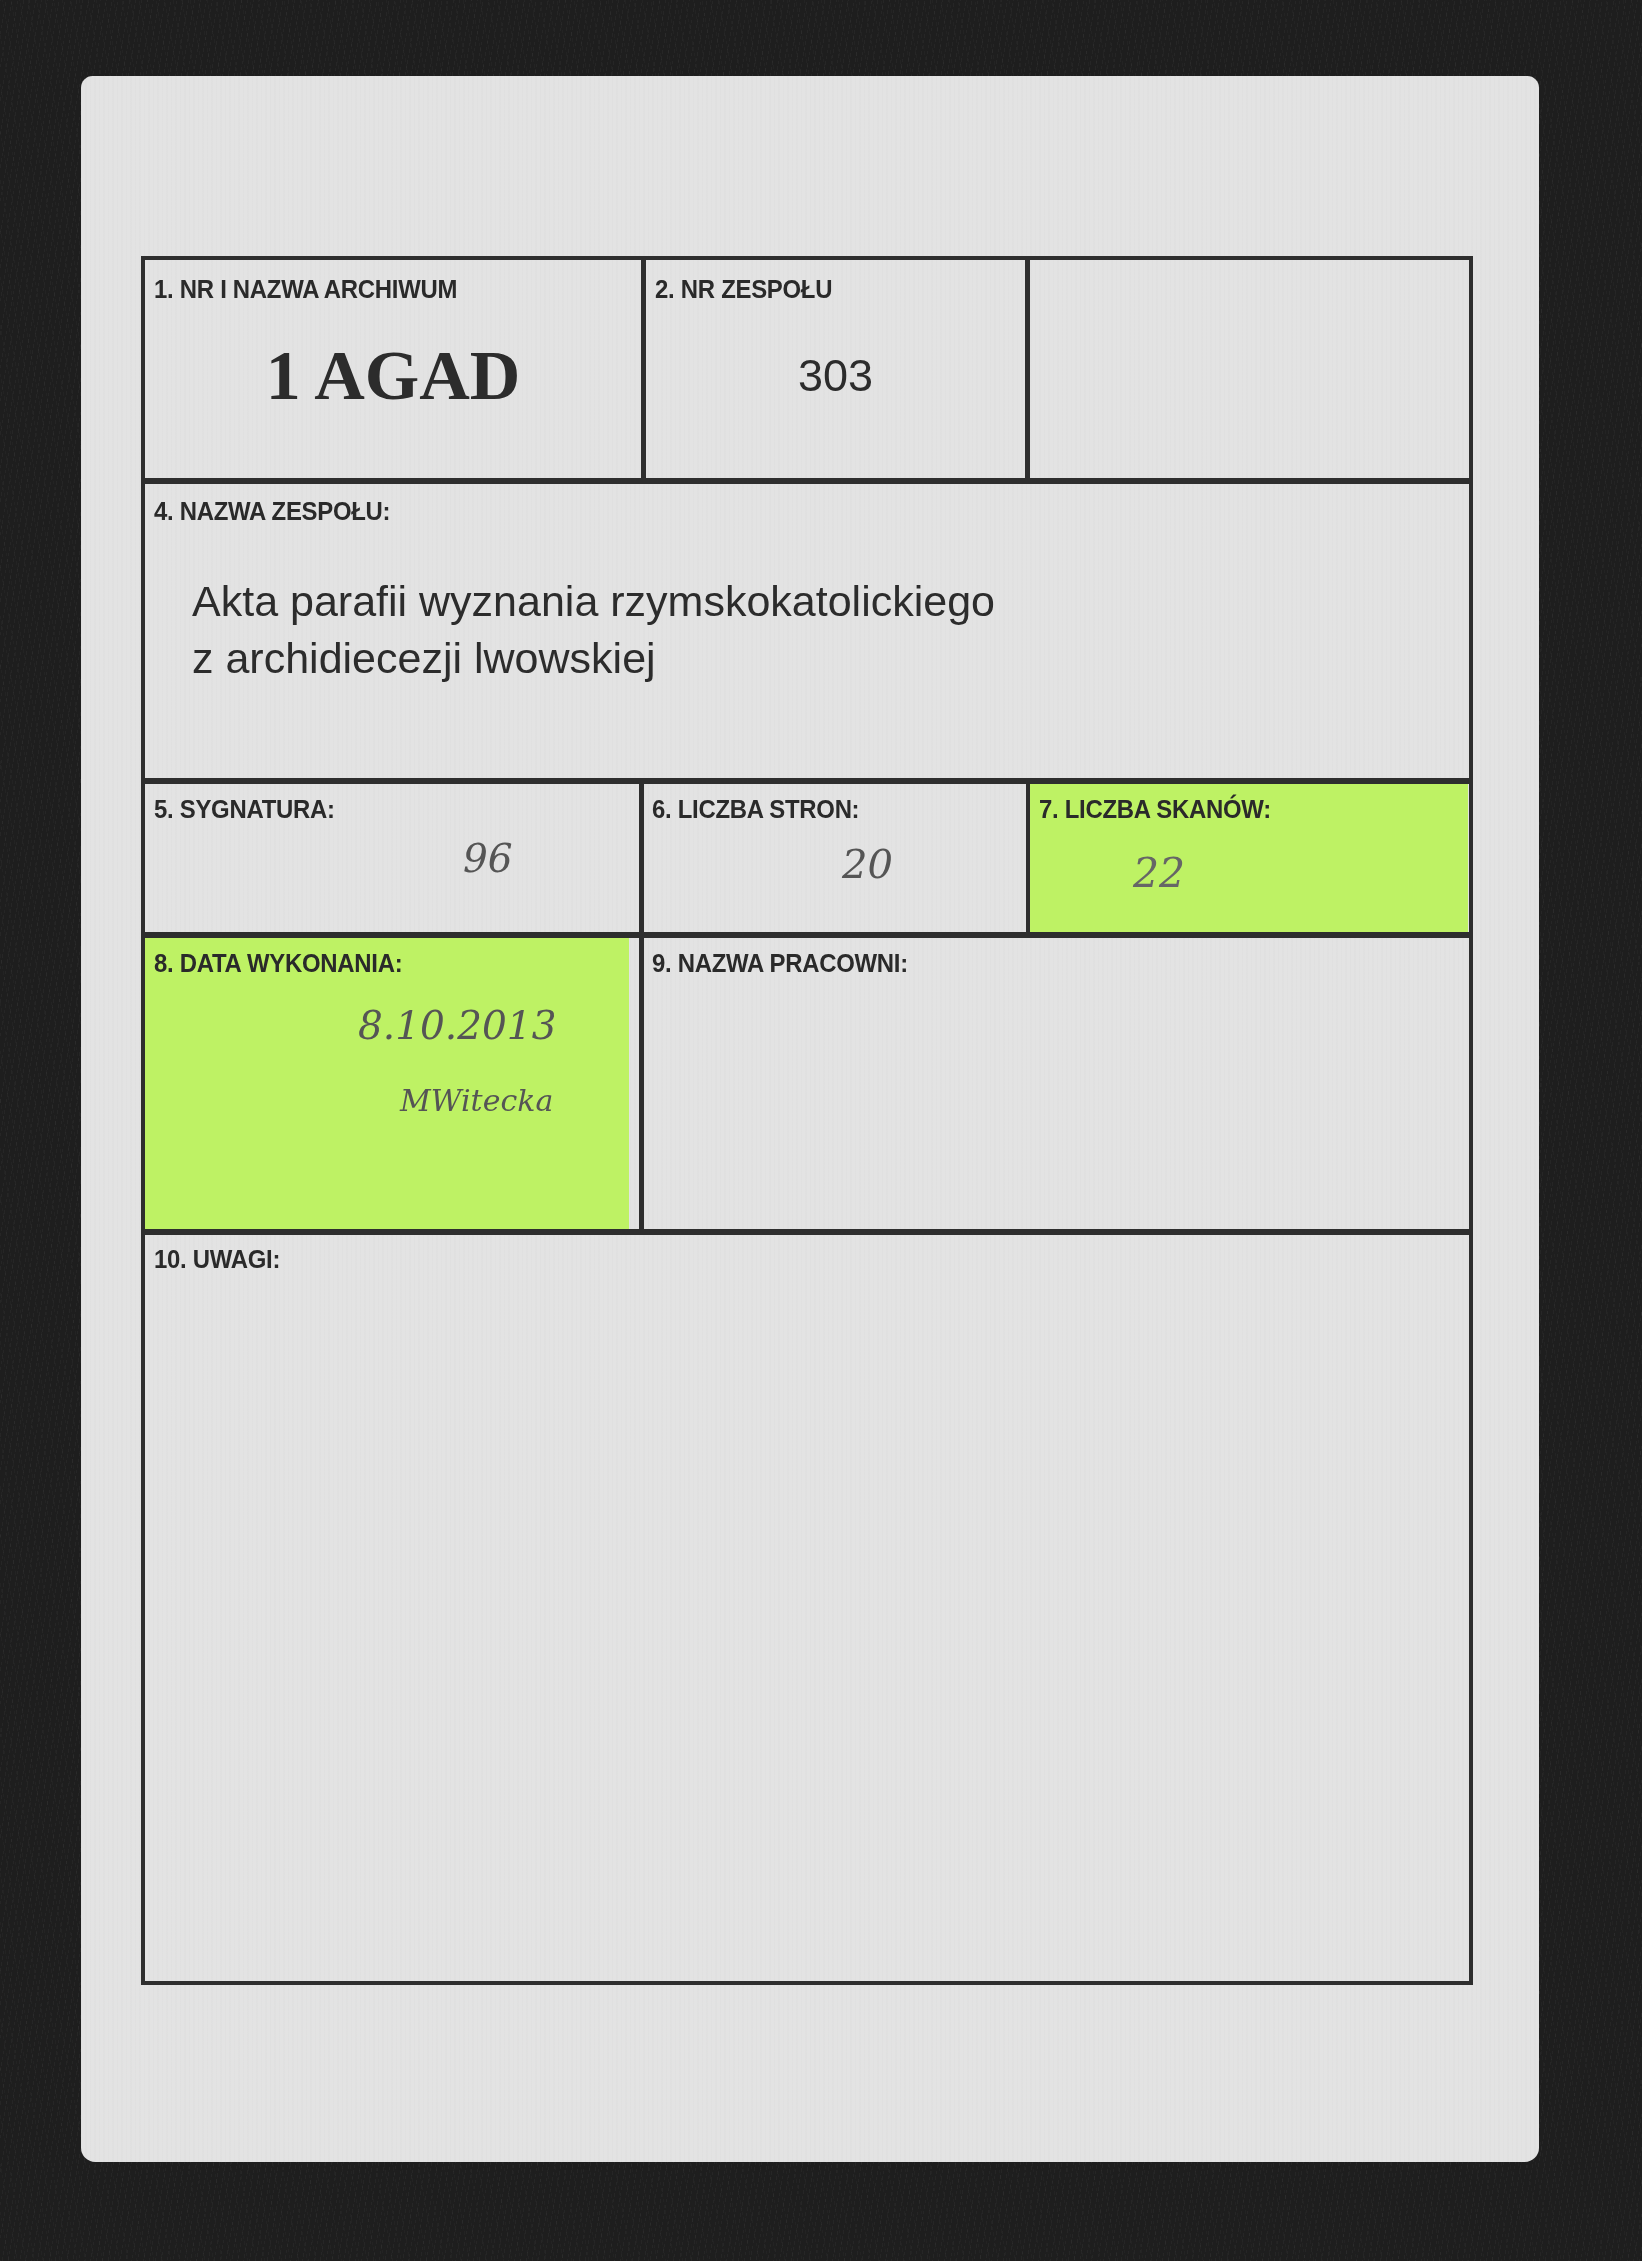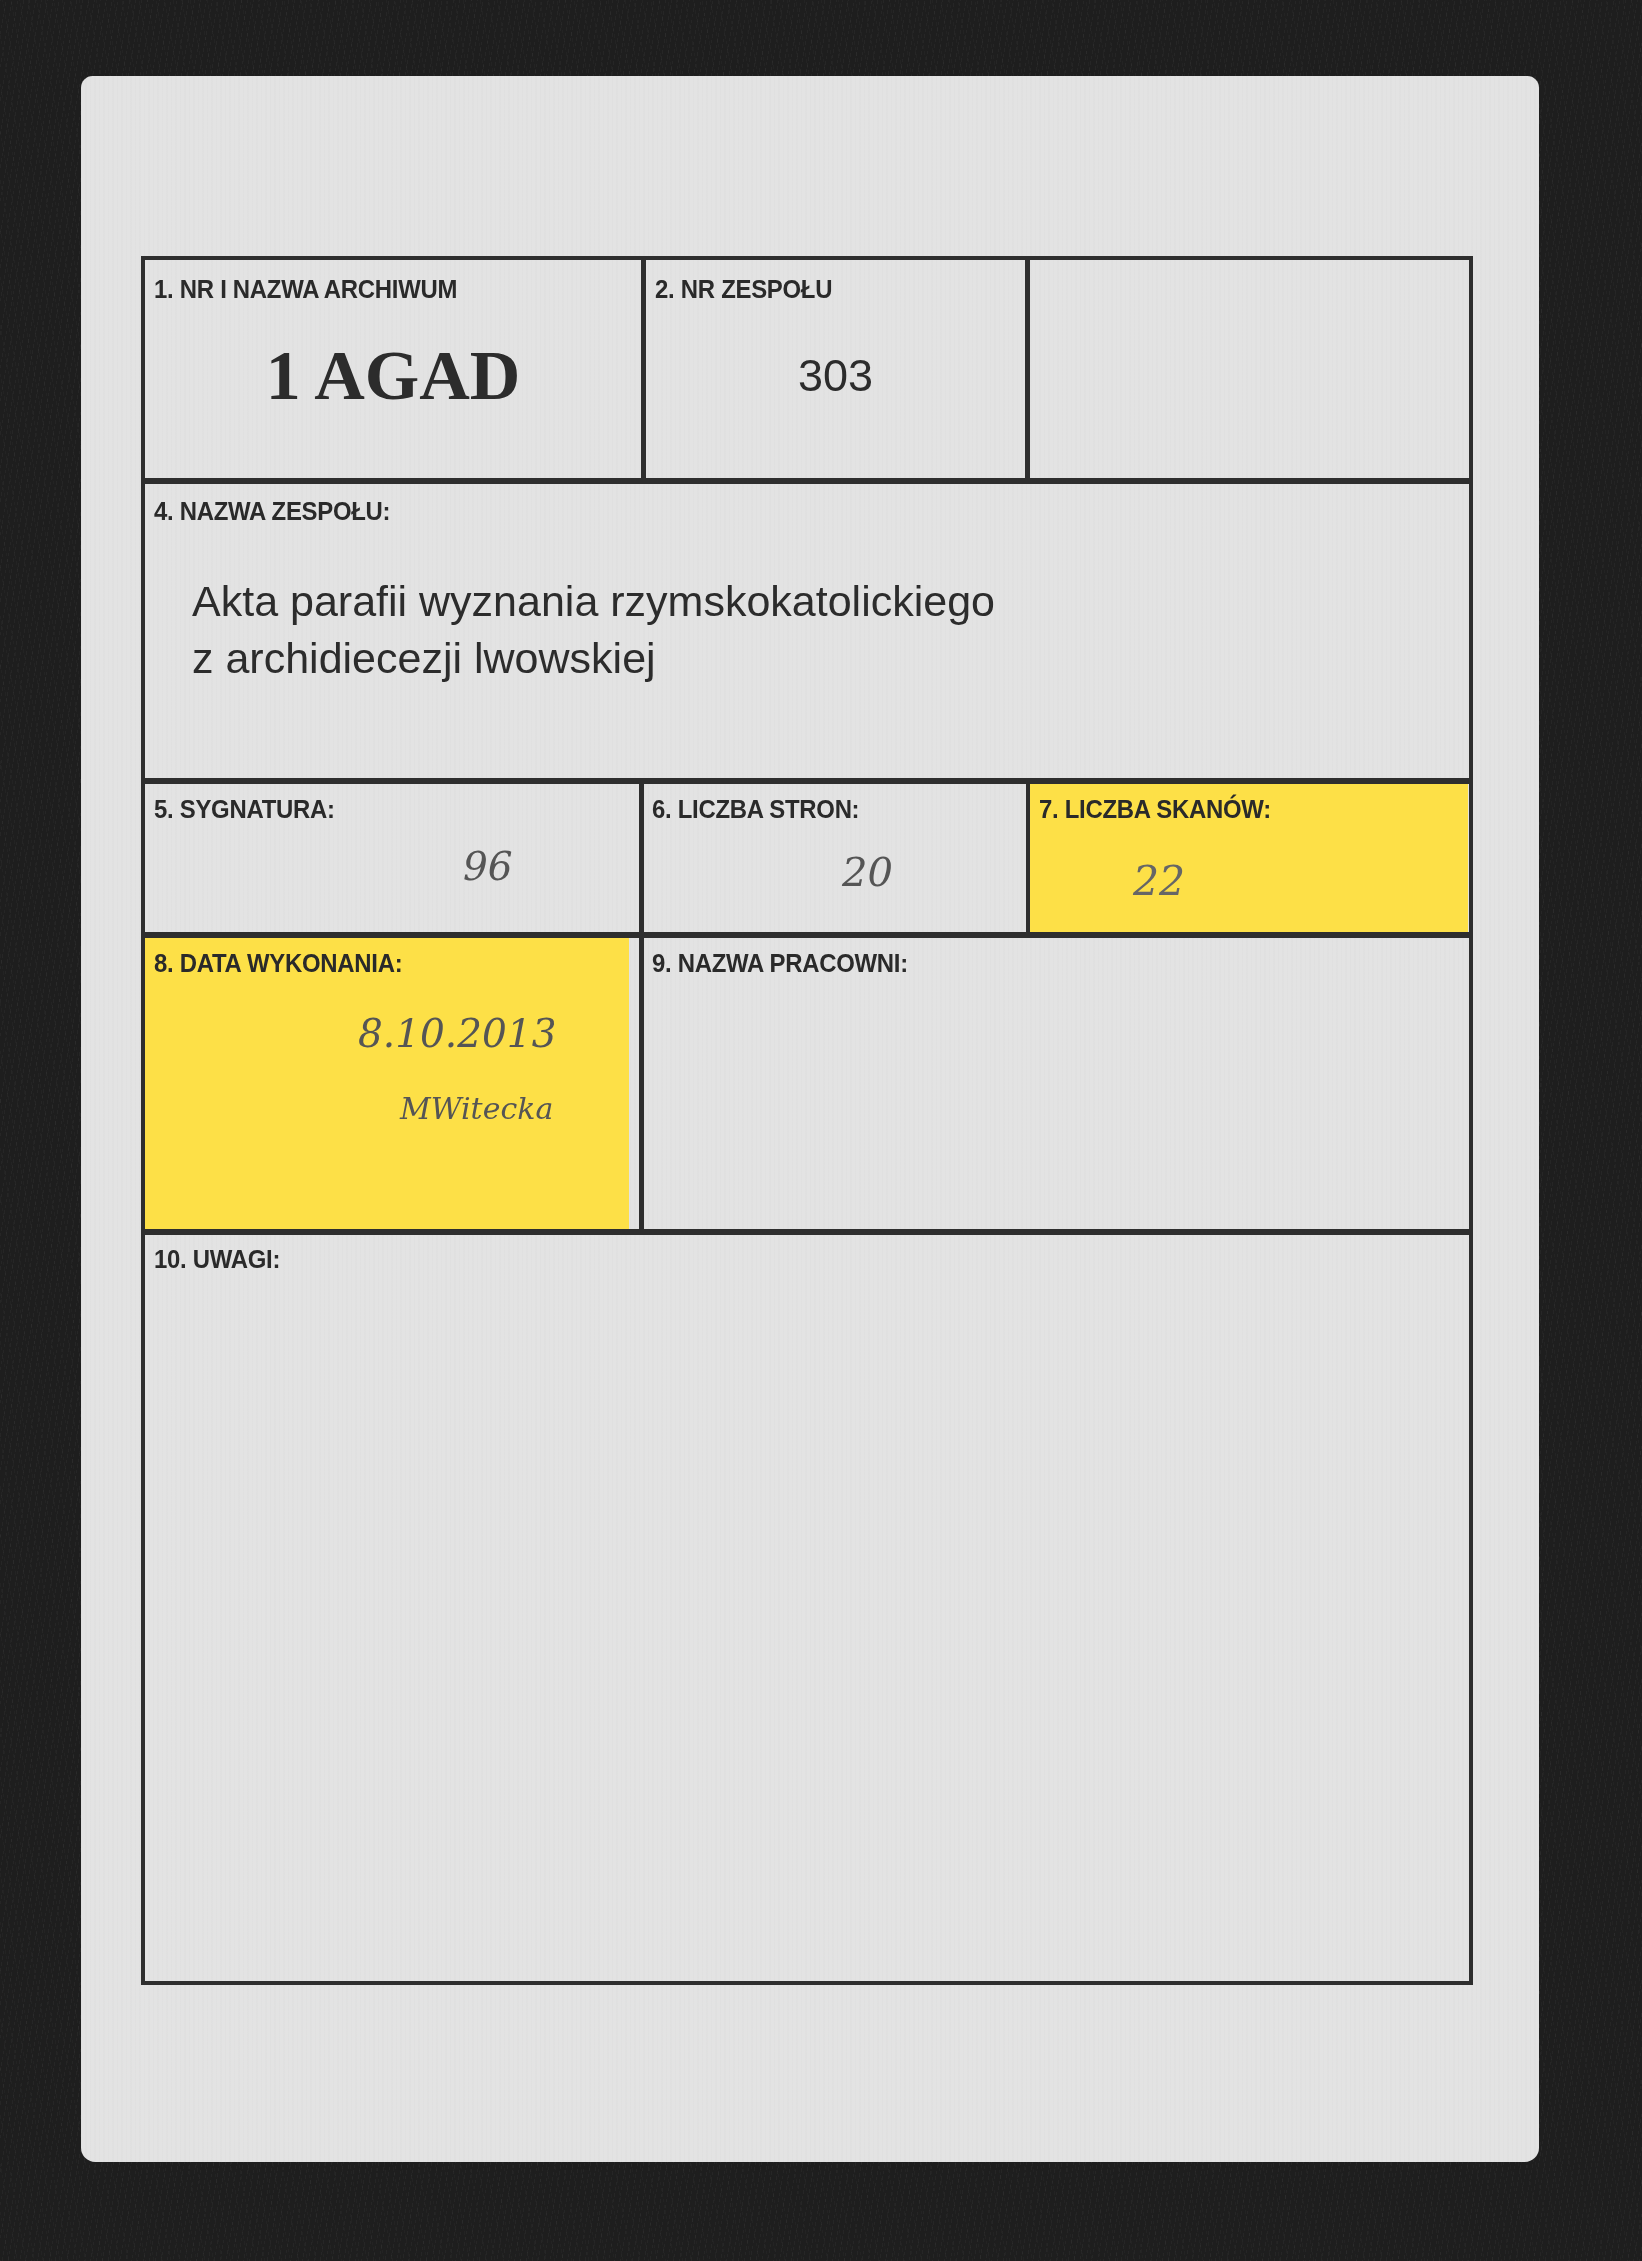--- a/index.html
+++ b/index.html
@@ -25,36 +25,36 @@
     position: absolute; box-sizing: border-box;
   }
   .hline { position: absolute; left: 0; right: 0; height: 5.8px; background: #2e2e2e; }
   .vline { position: absolute; width: 4.5px; background: #2e2e2e; }
   .label {
     position: absolute; left: 9px; top: 14.2px;
     font-family: "Liberation Sans", sans-serif; font-weight: bold;
     font-size: 26px; color: #2a2a2a; letter-spacing: -0.3px;
     transform: scaleX(0.92); transform-origin: left top; white-space: nowrap;
   }
-  .gray { background: #fde047; padding-left: 42px; }
+  .gray { background: #bef264; padding-left: 42px; }
   .archive-value {
     position: absolute; left: 0; right: 0; top: 76px; text-align: center;
     font-family: "Liberation Serif", serif; font-weight: bold; font-size: 70px; color: #2c2c2c;
   }
   .fond-number {
     position: absolute; left: 0; right: 0; top: 90px; text-align: center;
     font-family: "Liberation Sans", sans-serif; font-size: 45px; color: #2c2c2c;
   }
   .fond-name {
     position: absolute; left: 47px; top: 89px;
     font-family: "Liberation Sans", sans-serif; font-size: 43px; line-height: 57px; color: #2c2c2c;
   }
   .hand {
     position: absolute; font-family: "DejaVu Serif", serif; font-style: italic;
-    color: #555; font-weight: normal; margin-top: 8px;
+    color: #555; font-weight: normal;
   }
 </style>
 </head>
 <body>
 
 <div class="paper"></div>
 
 <div class="form">
 
   <div class="cell" style="left:0; top:0; width:496px; height:218px;">

